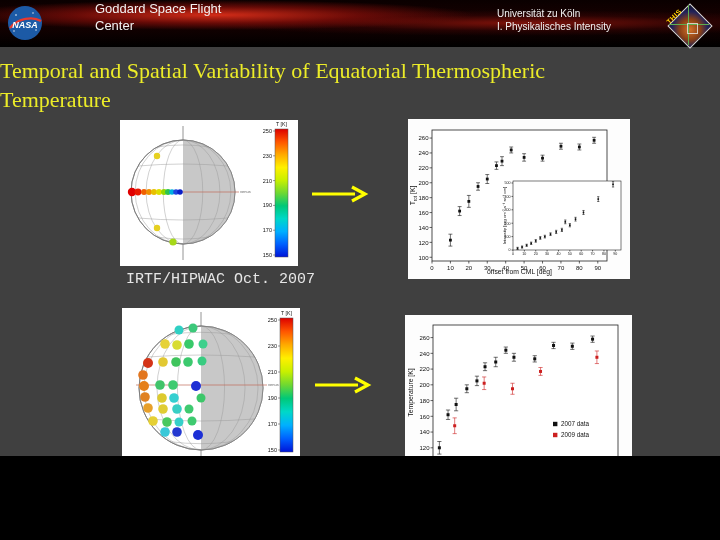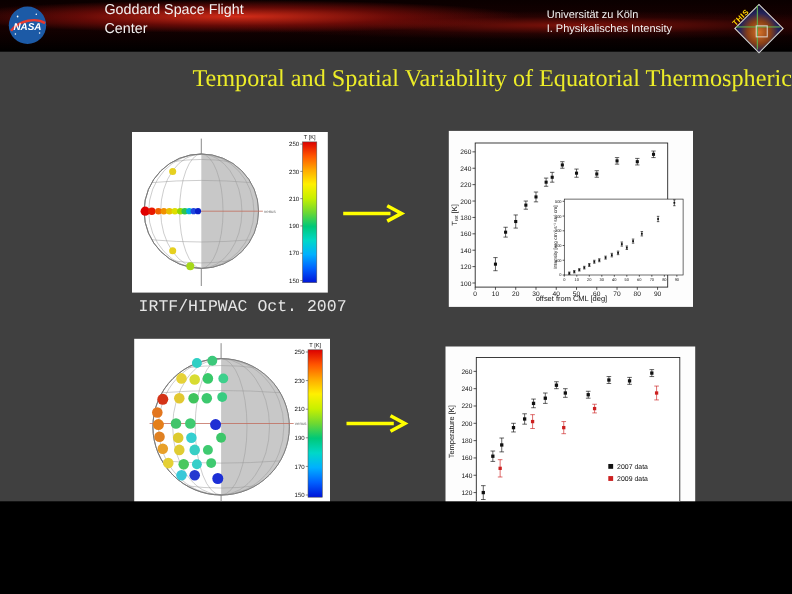--- a/index.html
+++ b/index.html
@@ -15,21 +15,21 @@
   .org-right{position:absolute;left:497px;top:7px;color:#f2f2f2;font-size:10px;line-height:1.32;}
   .this-logo{position:absolute;left:666px;top:2px;width:46px;height:46px;}
   .this-diamond{position:absolute;left:8px;top:8px;width:30px;height:30px;transform:rotate(45deg);
     border:1px solid #d8d8d8;
     background:radial-gradient(circle at 58% 58%, #d4722a 0%, #8a4016 42%, #23235a 72%, #10102e 100%);}
   .this-ch{position:absolute;left:3px;top:22px;width:40px;height:1px;background:#5fae4f;}
   .this-cv{position:absolute;left:22px;top:3px;width:1px;height:40px;background:#5fae4f;}
   .this-box{position:absolute;left:21px;top:21px;width:9px;height:9px;border:1px solid #e8e8e8;opacity:.8;}
   .this-text{position:absolute;left:-1px;top:11px;transform:rotate(-45deg);color:#ffd400;
     font-size:7px;font-weight:bold;letter-spacing:.5px;}
-  .title{position:absolute;top:56px;left:0;width:720px;text-align:right;
+  .title{position:absolute;top:56px;left:0;width:720px;text-align:left;
     font-family:"Liberation Serif",serif;font-size:22px;line-height:1.32;}
   .panel{position:absolute;background:#fff;}
   .p1{left:120px;top:120px;width:178px;height:146px;}
   .p2{left:408px;top:119px;width:222px;height:160px;background:#fdfdfd;}
   .p3{left:122px;top:308px;width:178px;height:154px;}
   .p4{left:405px;top:315px;width:227px;height:170px;background:#fdfdfd;}
   .caption{position:absolute;color:#e6e6e6;font-family:"Liberation Serif",serif;font-size:15px;}
   .c1{left:126px;top:271px;font-family:Liberation Mono, monospace;}
   .c2{left:126px;top:470px;}
   .arrow{position:absolute;width:60px;height:20px;}
@@ -66,20 +66,21 @@
       <div class="this-diamond"></div>
       <div class="this-ch"></div>
       <div class="this-cv"></div>
       <div class="this-box"></div>
       <span class="this-text">THIS</span>
     </div>
   </div>
 
   <div class="title" id="slide-title" style="color: rgb(236, 236, 40);">
     <div>Temporal and Spatial Variability of Equatorial Thermospheric</div>
+    <div>Temperature</div>
   </div>
 
   <div class="panel p1">
     <svg id="svg-globe1" width="178" height="146">
         <g>
           <line x1="63" y1="6" x2="63" y2="140" stroke="#888" stroke-width="0.9"></line>
           <circle cx="63" cy="72" r="52" fill="#ffffff" stroke="#777" stroke-width="0.8"></circle>
           <path d="M 63 20 A 52 52 0 0 1 63 124 Z" fill="#c8c8c8"></path>
           <g>
             <ellipse cx="63" cy="72" rx="19.76" ry="52" fill="none" stroke="#999" stroke-width="0.45"></ellipse>

